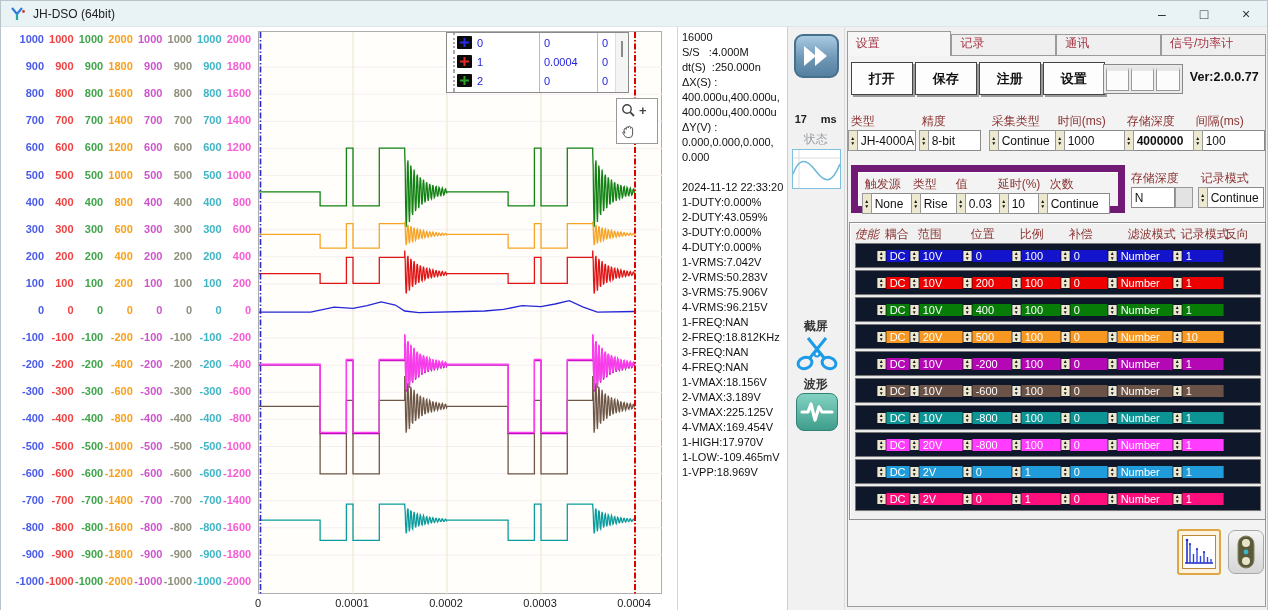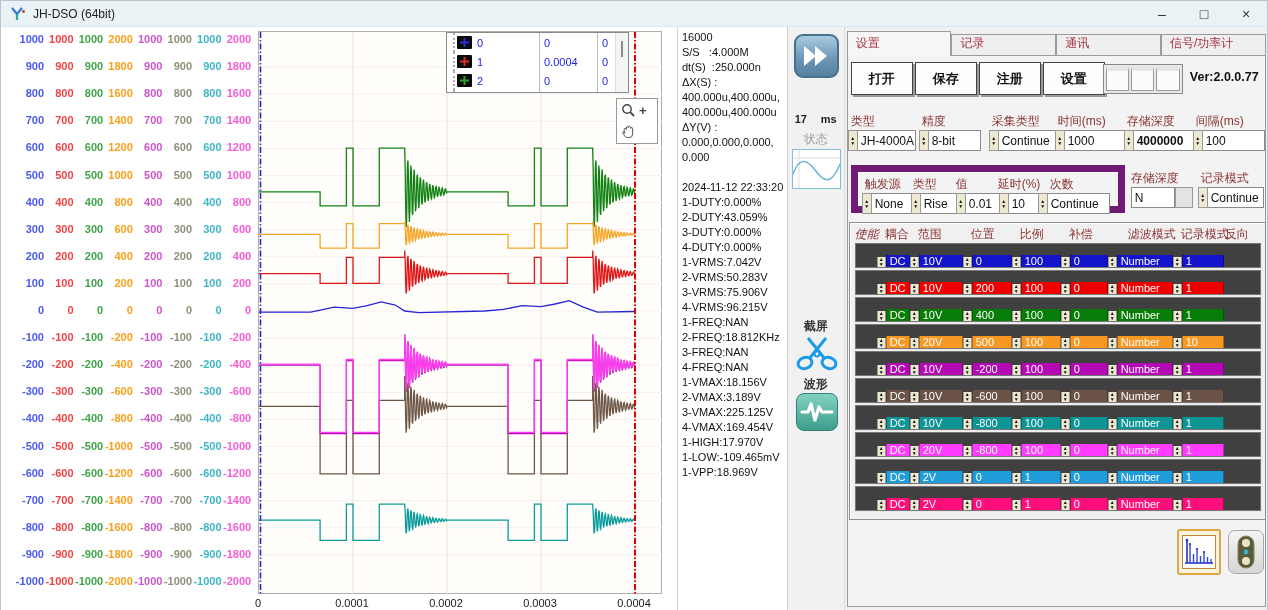--- a/index.html
+++ b/index.html
@@ -53,21 +53,21 @@
   .flabel{position:absolute;font-size:12px;color:#8B3333}
   .fwidget{position:absolute;display:flex;height:21px}
   .spin{width:10px;background:#EDE8D0;border:1px solid #999;display:flex;flex-direction:column;align-items:center;justify-content:center;font-size:5px;line-height:5px;color:#111}
   .fval{background:#fff;border:1px solid #8a8a8a;border-left:none;font-size:12px;color:#111;display:flex;align-items:center;padding-left:3px}
   .triggroup{position:absolute;left:3px;top:109px;width:274px;height:48px;border:7px solid #701a75;box-shadow:inset 1px 1px 0 #fff;background:#F3F3F3}
   .stepbtn{background:#E3E3E3;border:1px solid #999;width:18px}
   
   .chtable{position:absolute;left:1px;top:166px;width:417px;height:298px;border:1px solid #8F8F8F;box-shadow:inset 1px 1px 0 #fff;background:#F0F0F0}
   .chhead{position:absolute;font-size:12px;color:#8B3333;top:3px}
   .chrows{position:absolute;left:5px;top:20px;width:406px}
-  .chrow{display:flex;height:25px;border:1px solid #777;box-shadow:1px 1px 0 #E8E8E8;margin-bottom:2px;background:#404040;align-items:flex-end}
+  .chrow{display:flex;height:25px;border:1px solid #777;box-shadow:1px 1px 0 #E8E8E8;margin-bottom:2px;background:#0f172a;align-items:center}
   .sw{width:21px}
   .sw.off{background:#EDE8D0;position:relative}
   .sw.off i,.inv i{position:absolute;left:4px;top:3px;bottom:3px;width:1px;background:#777;box-shadow:3px 0 0 #777}
   .sp{width:9px;background:#EDE8D0;border-left:1px solid #9a9a9a;border-right:1px solid #9a9a9a;display:flex;flex-direction:column;align-items:center;justify-content:center;font-size:5px;line-height:5px;color:#111}
   .cell{color:#fff;font-size:11px;display:flex;align-items:center;padding-left:3px;border:1px solid rgba(0,0,0,.3);border-top:none;border-bottom:none}
   .inv{width:24px;background:#EDE8D0;border-left:1px solid #888;margin-left:auto;position:relative;border-right:4px solid #E2DCC4}
   .hist-btn{position:absolute;left:329px;top:473px;width:44px;height:46px;border:2px solid #DFA646;border-radius:3px;background:#FBF3E0;display:flex;align-items:center;justify-content:center}
   .hist-inner{width:34px;height:34px;background:#fff;border:1px solid #B7893B;display:flex;align-items:center;justify-content:center}
   .socket-btn{position:absolute;left:380px;top:474px;width:36px;height:44px;border:1px solid #A8A8A8;border-radius:7px;background:linear-gradient(#F4F4F4,#D6D6D6);display:flex;align-items:center;justify-content:center}
 </style>
@@ -495,21 +495,21 @@
               <span class="fval" style="width: 40px;">None</span>
             </div>
             <div class="flabel" style="left: 55px; top: 4px;">类型</div>
             <div class="fwidget" style="left: 53px; top: 21px;">
               <span class="spin">▲<br>▼</span>
               <span class="fval" style="width: 36px;">Rise</span>
             </div>
             <div class="flabel" style="left: 98px; top: 4px;">值</div>
             <div class="fwidget" style="left: 98px; top: 21px;">
               <span class="spin">▲<br>▼</span>
-              <span class="fval" style="width: 34px;">0.01</span>
+              <span class="fval" style="width: 34px;">0.03</span>
             </div>
             <div class="flabel" style="left: 140px; top: 4px;">延时(%)</div>
             <div class="fwidget" style="left: 141px; top: 21px;">
               <span class="spin">▲<br>▼</span>
               <span class="fval" style="width: 30px;">10</span>
             </div>
             <div class="flabel" style="left: 192px; top: 4px;">次数</div>
             <div class="fwidget" style="left: 180px; top: 21px;">
               <span class="spin">▲<br>▼</span>
               <span class="fval" style="width: 62px;">Continue</span>

